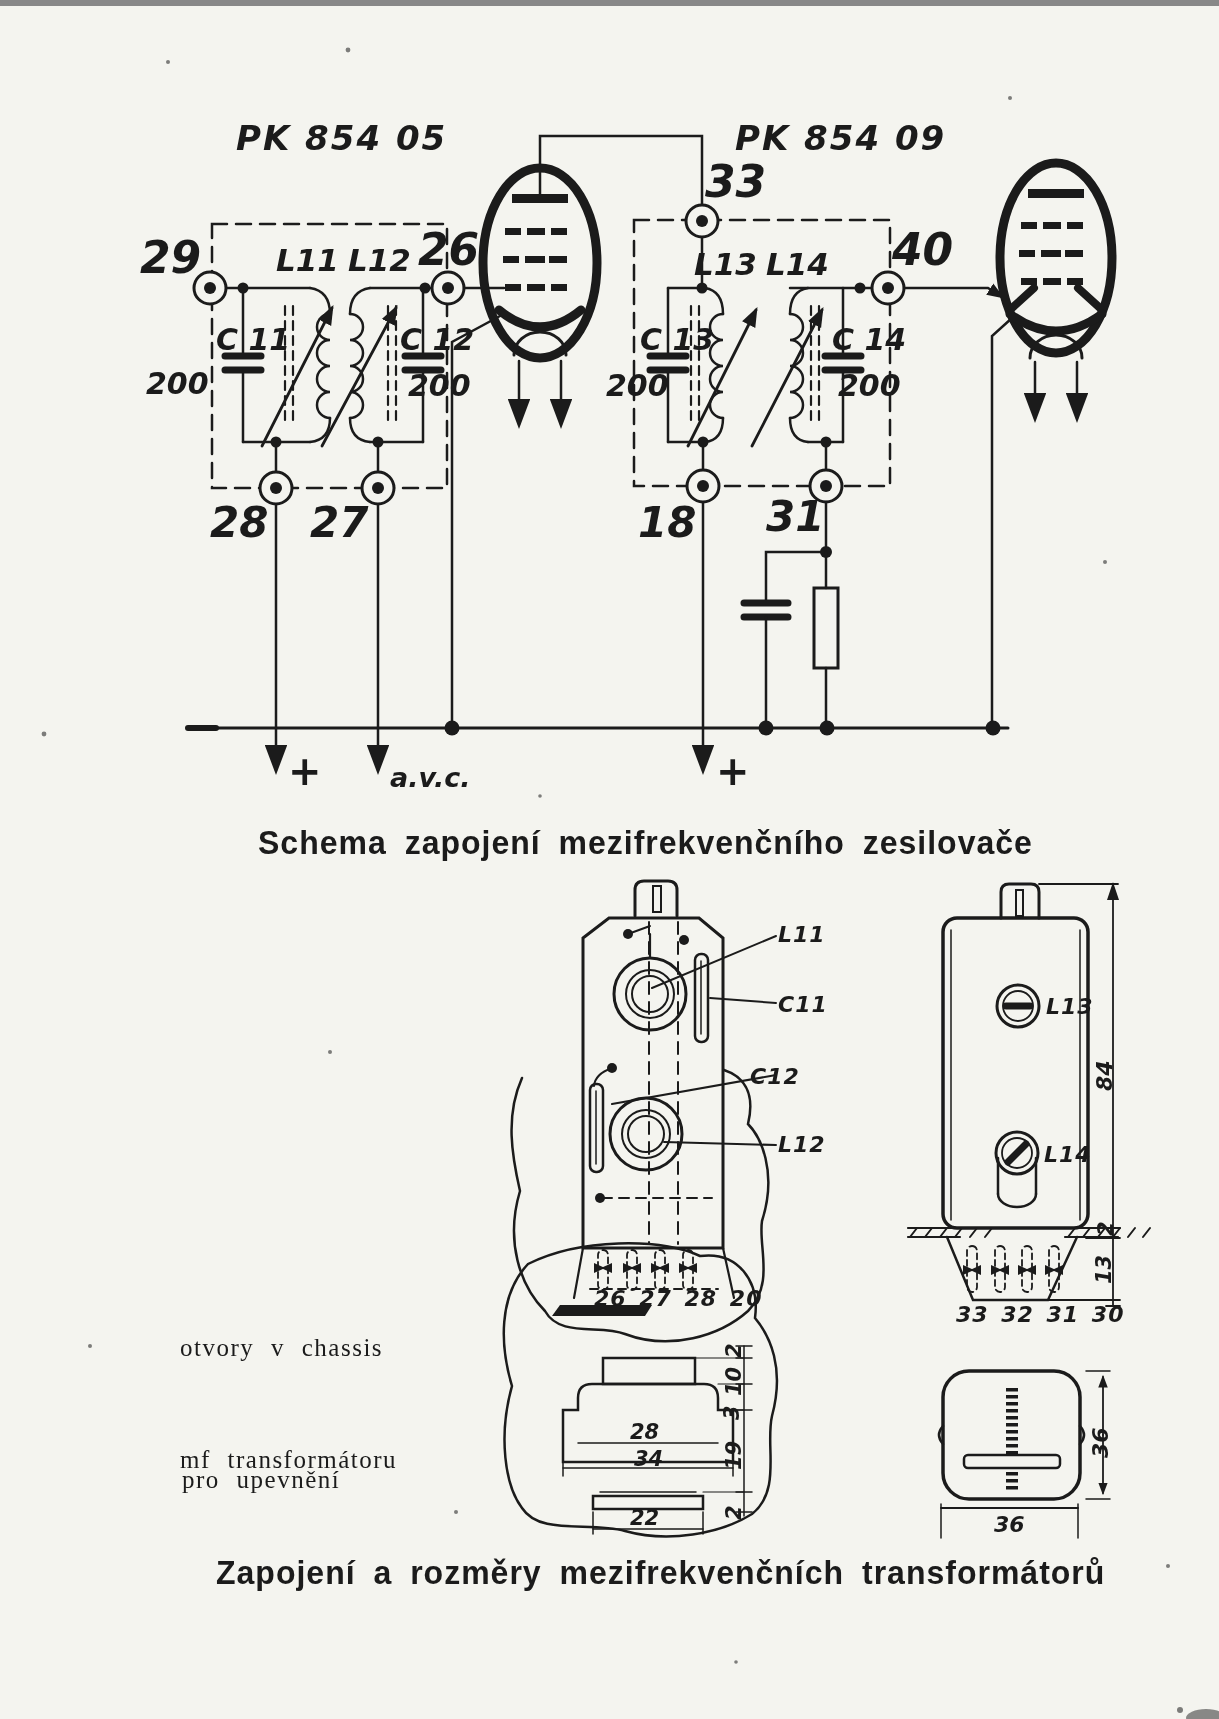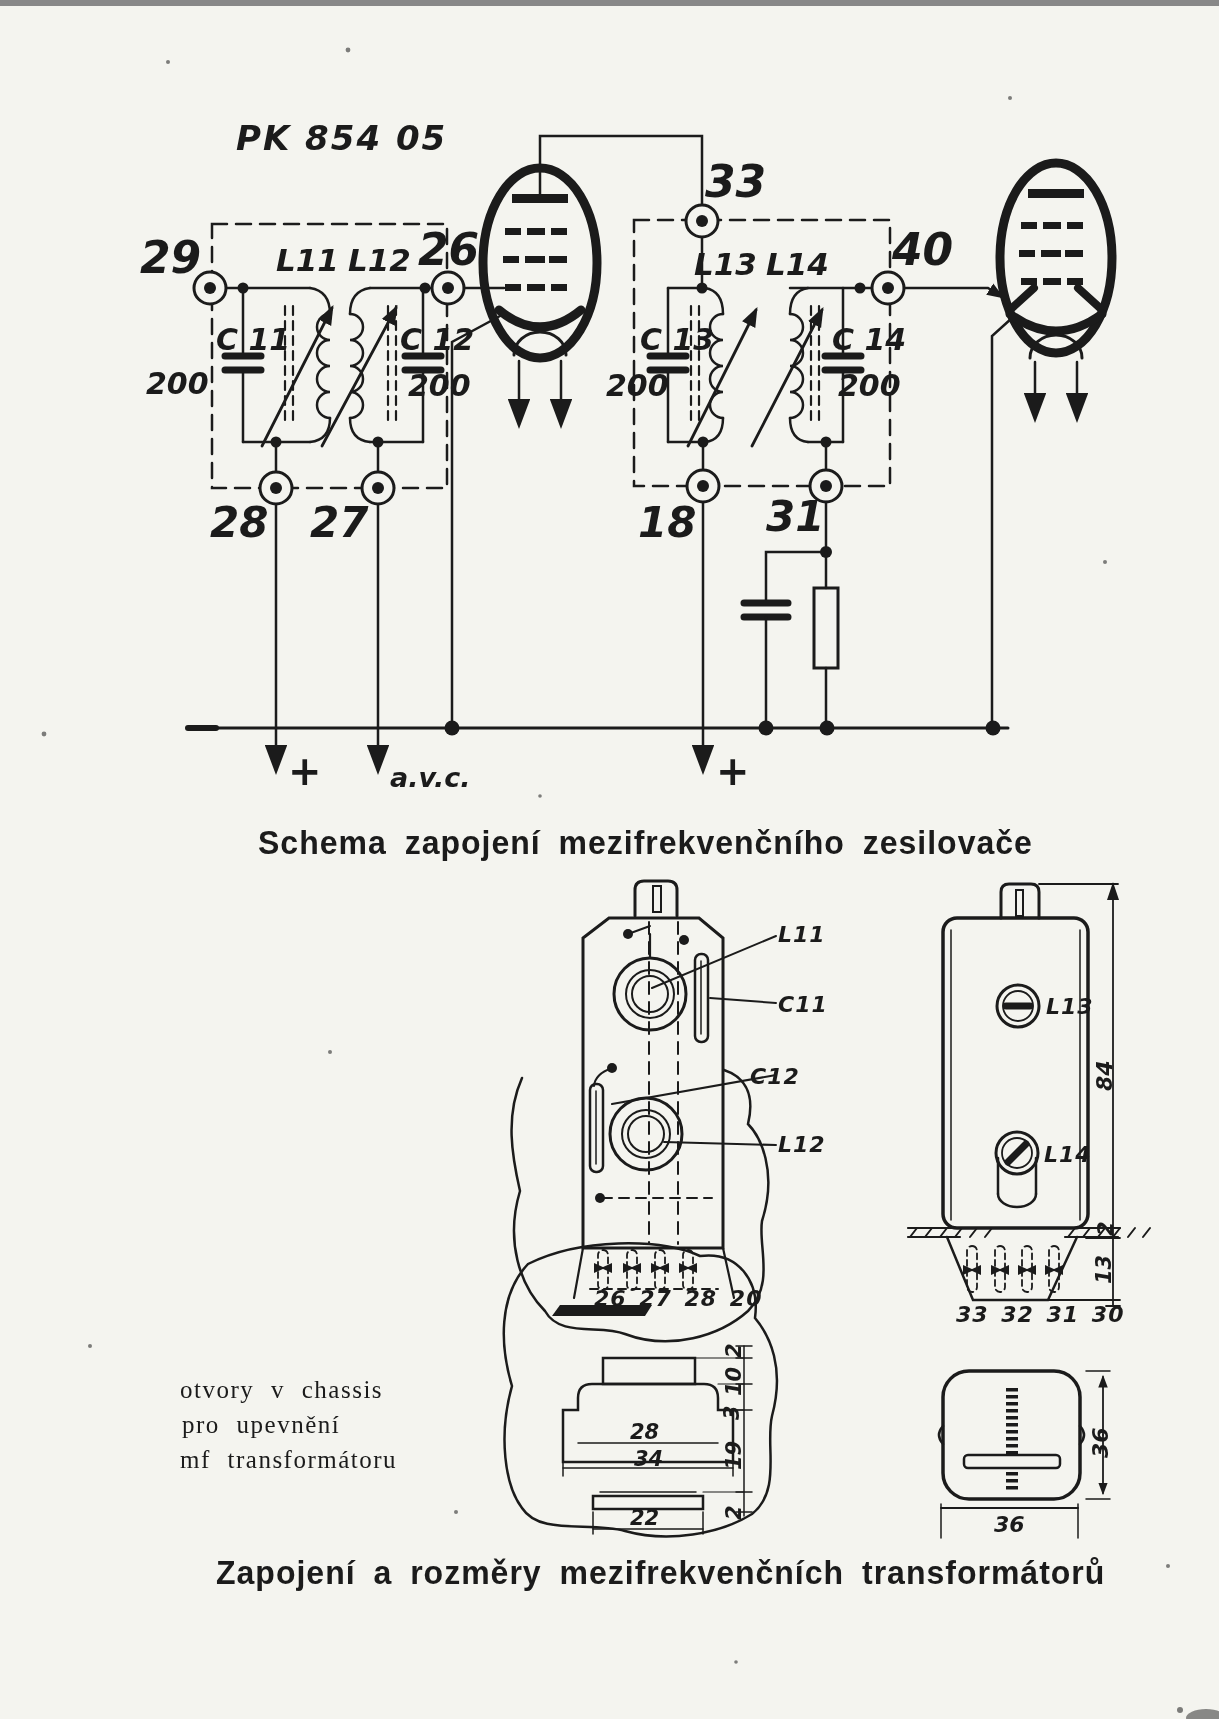--- a/index.html
+++ b/index.html
@@ -354,20 +354,21 @@
         <circle cx="736" cy="1656" r="1.8"></circle>
         <circle cx="1168" cy="1560" r="2"></circle>
     <circle cx="90" cy="1340" r="2"></circle>
         <circle cx="540" cy="790" r="1.8"></circle>
     <ellipse cx="1206" cy="1712" rx="20" ry="9" opacity="0.9"></ellipse>
     <circle cx="1180" cy="1704" r="3"></circle>
   </g>
 </svg>
 
 <span class="t pk" style="left:236px;top:112px">PK 854 05</span>
+<span class="t pk" style="left:735px;top:112px">PK 854 09</span>
 
 <span class="t num" style="left:140px;top:226px">29</span>
 <span class="t num" style="left:418px;top:218px">26</span>
 <span class="t num" style="left:705px;top:150px">33</span>
 <span class="t num" style="left:892px;top:218px">40</span>
 <span class="t num2" style="left:210px;top:492px">28</span>
 <span class="t num2" style="left:310px;top:492px">27</span>
 <span class="t num2" style="left:638px;top:492px">18</span>
 <span class="t num2" style="left:766px;top:486px">31</span>
 
@@ -398,22 +399,22 @@
 <span class="t co" style="left:778px;top:1126px">L12</span>
 <span class="t pins" style="left:594px;top:1280px">26 27 28 20</span>
 
 <span class="t co" style="left:1046px;top:988px">L13</span>
 <span class="t co" style="left:1044px;top:1136px">L14</span>
 <span class="t dim2 rot" style="left:1092px;top:1085px">84</span>
 <span class="t dim rot" style="left:1094px;top:1230px">2</span>
 <span class="t dim rot" style="left:1092px;top:1278px">13</span>
 <span class="t pins" style="left:956px;top:1296px">33 32 31 30</span>
 
-<div class="t note" style="left:180px;top:1370px">otvory v chassis</div>
-<div class="t note" style="left:182px;top:1405px">pro upevnění</div>
+<div class="t note" style="left:180px;top:1328px">otvory v chassis</div>
+<div class="t note" style="left:182px;top:1460px">pro upevnění</div>
 <div class="t note" style="left:180px;top:1440px">mf transformátoru</div>
 
 <span class="t dim" style="left:630px;top:1414px">28</span>
 <span class="t dim" style="left:634px;top:1441px">34</span>
 <span class="t dim" style="left:630px;top:1500px">22</span>
 <span class="t dim rot" style="left:722px;top:1352px">2</span>
 <span class="t dim rot" style="left:722px;top:1390px">10</span>
 <span class="t dim rot" style="left:720px;top:1414px">3</span>
 <span class="t dim rot" style="left:722px;top:1464px">19</span>
 <span class="t dim rot" style="left:722px;top:1514px">2</span>

